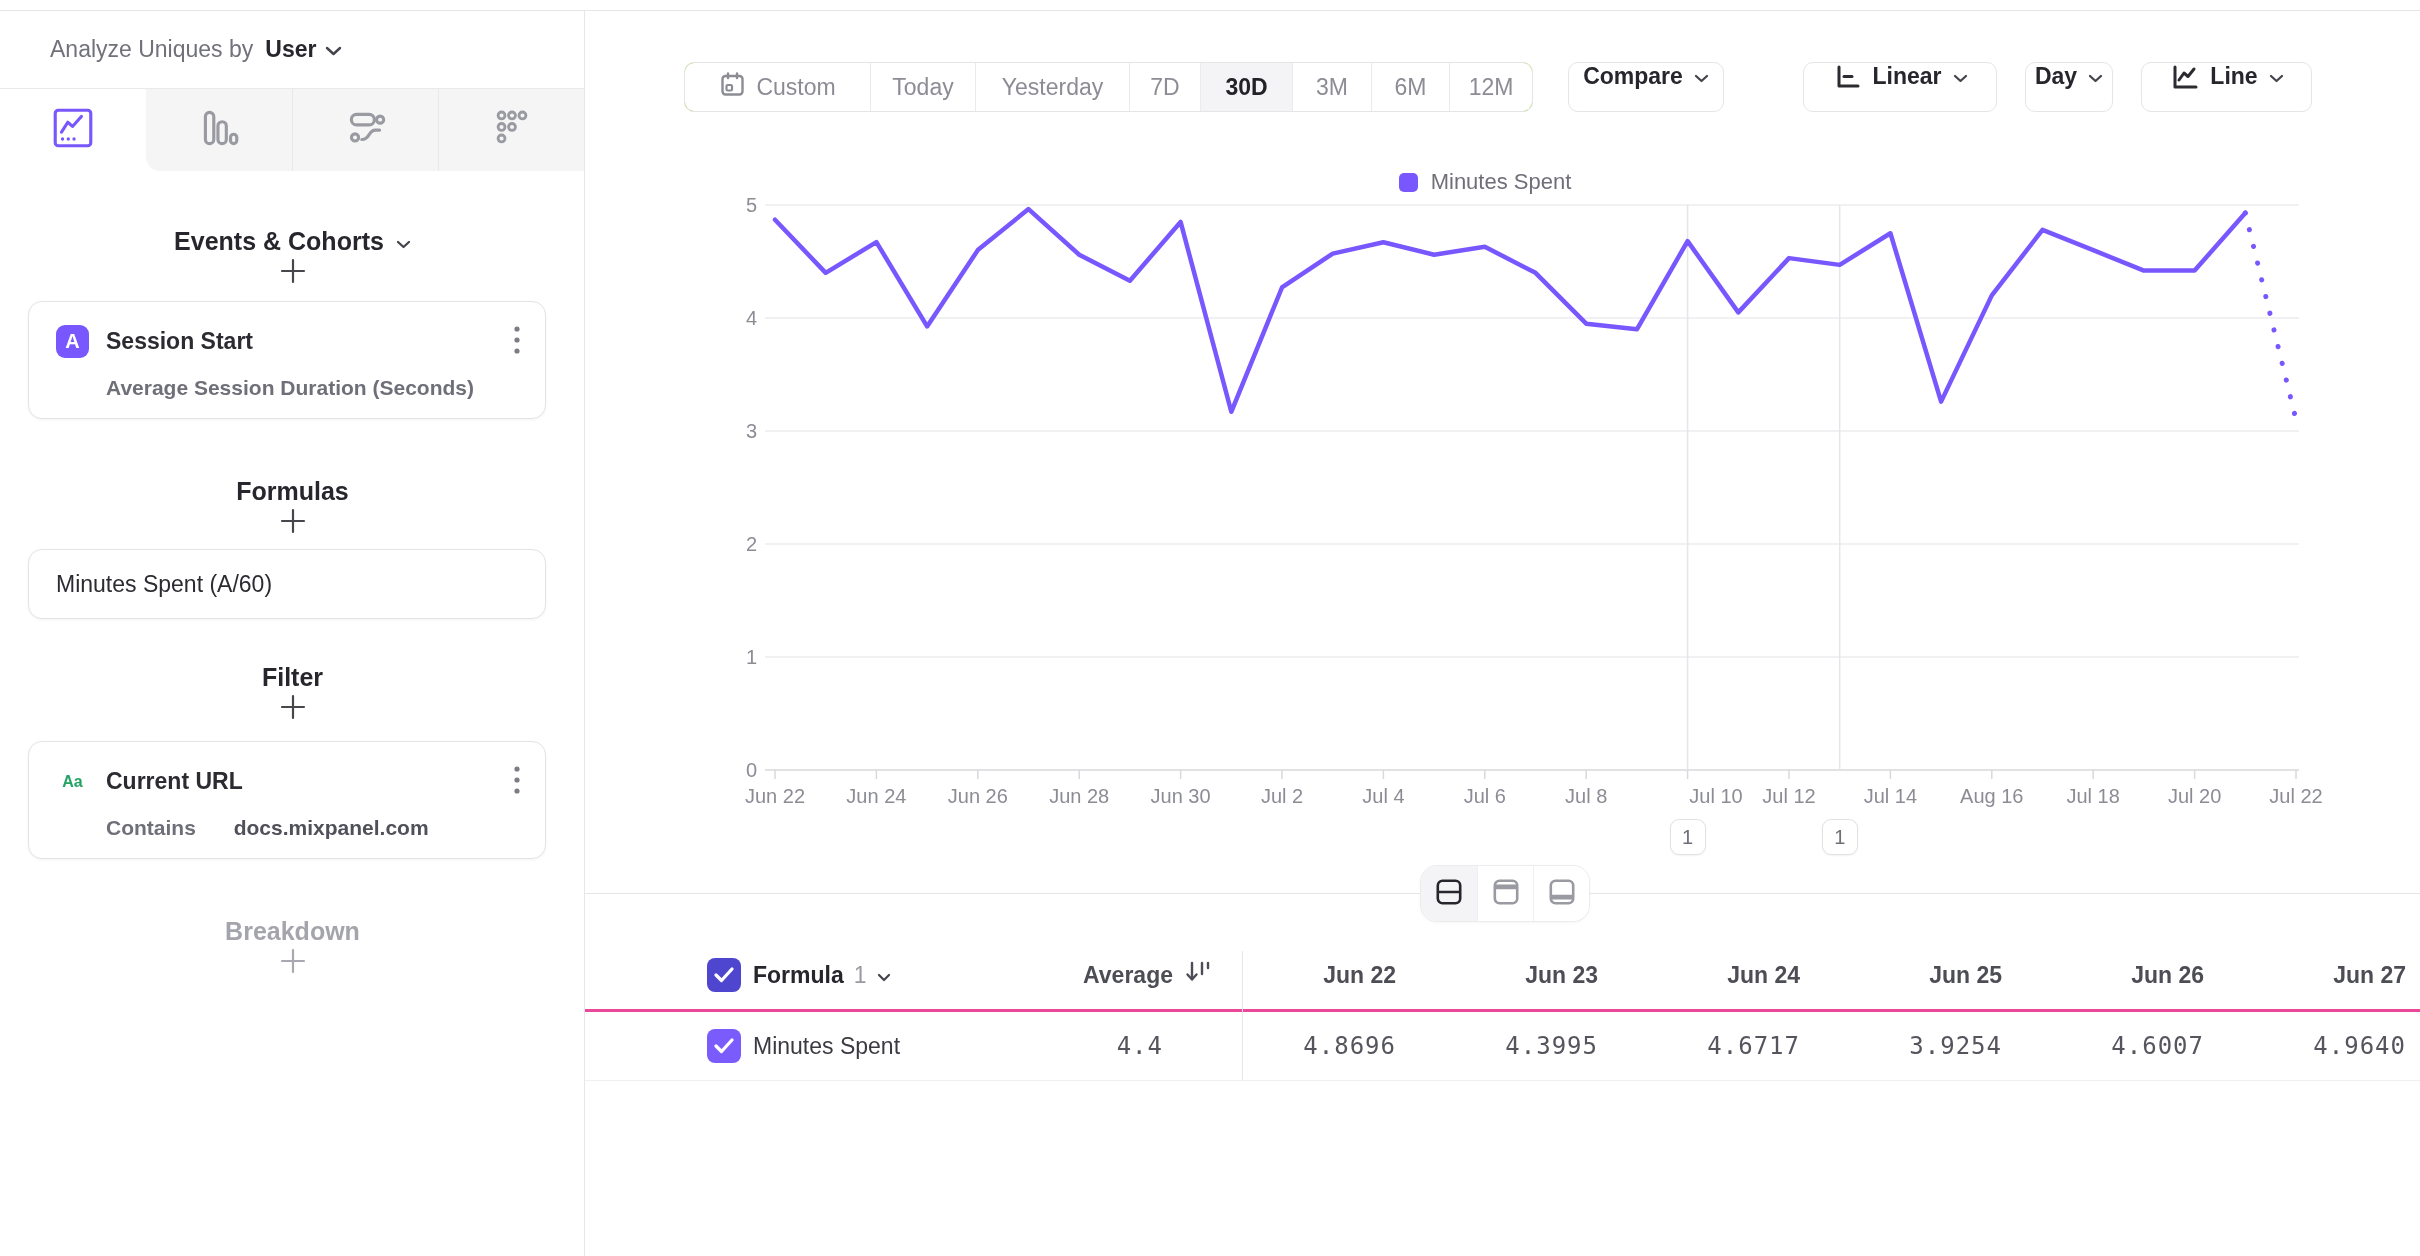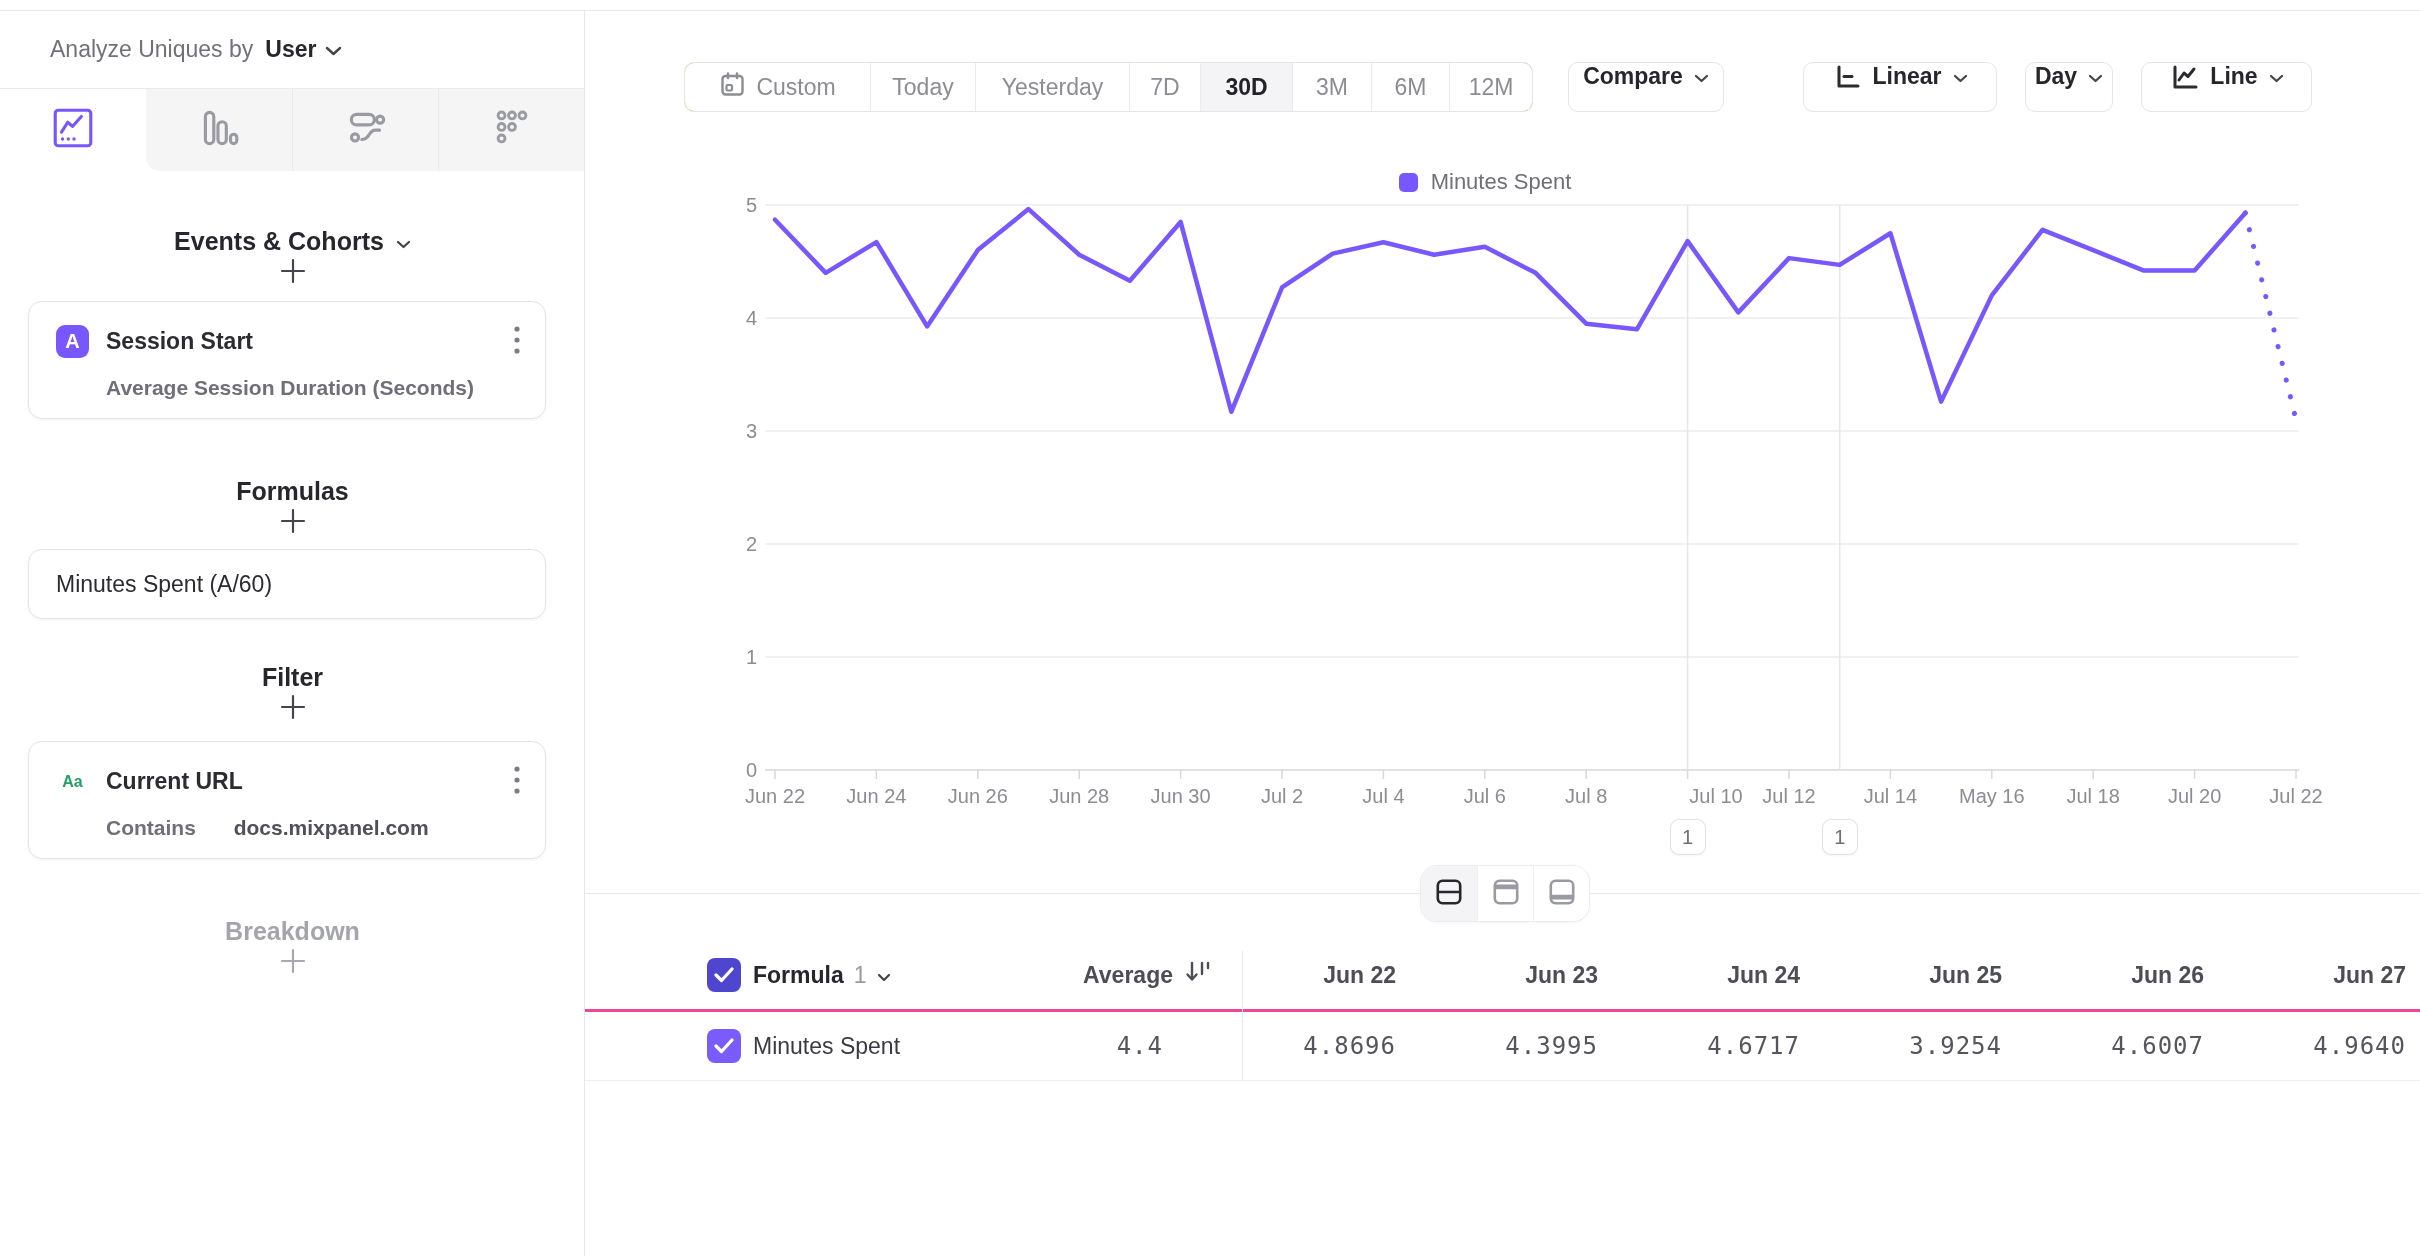--- a/index.html
+++ b/index.html
@@ -358,21 +358,21 @@
         <div class="xlab" style="left: 332.8px;">Jun 26</div>
         <div class="xlab" style="left: 434.2px;">Jun 28</div>
         <div class="xlab" style="left: 535.6px;">Jun 30</div>
         <div class="xlab" style="left: 637px;">Jul 2</div>
         <div class="xlab" style="left: 738.4px;">Jul 4</div>
         <div class="xlab" style="left: 839.8px;">Jul 6</div>
         <div class="xlab" style="left: 941.2px;">Jul 8</div>
         <div class="xlab" style="left: 1071px;">Jul 10</div>
         <div class="xlab" style="left: 1144px;">Jul 12</div>
         <div class="xlab" style="left: 1245.4px;">Jul 14</div>
-        <div class="xlab" style="left: 1346.8px;">May 16</div>
+        <div class="xlab" style="left: 1346.8px;">Aug 16</div>
         <div class="xlab" style="left: 1448.2px;">Jul 18</div>
         <div class="xlab" style="left: 1549.6px;">Jul 20</div>
         <div class="xlab" style="left: 1651px;">Jul 22</div>
       </div>
     <div id="chips">
         <div class="chip" style="left: 1084.6px;">1</div>
         <div class="chip" style="left: 1236.7px;">1</div>
       </div>
 
     <div class="mid-divider"></div>

